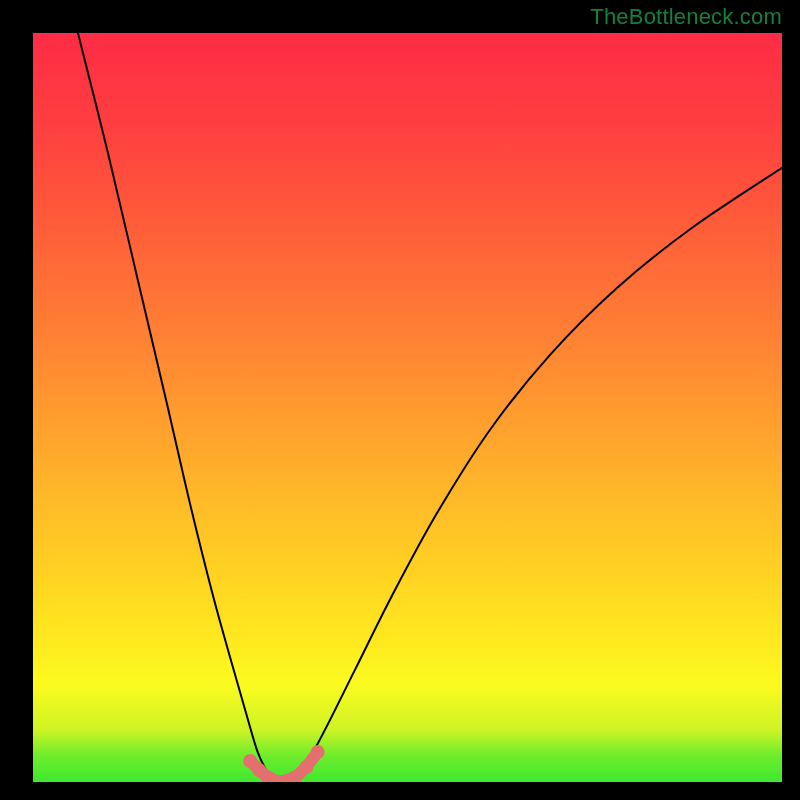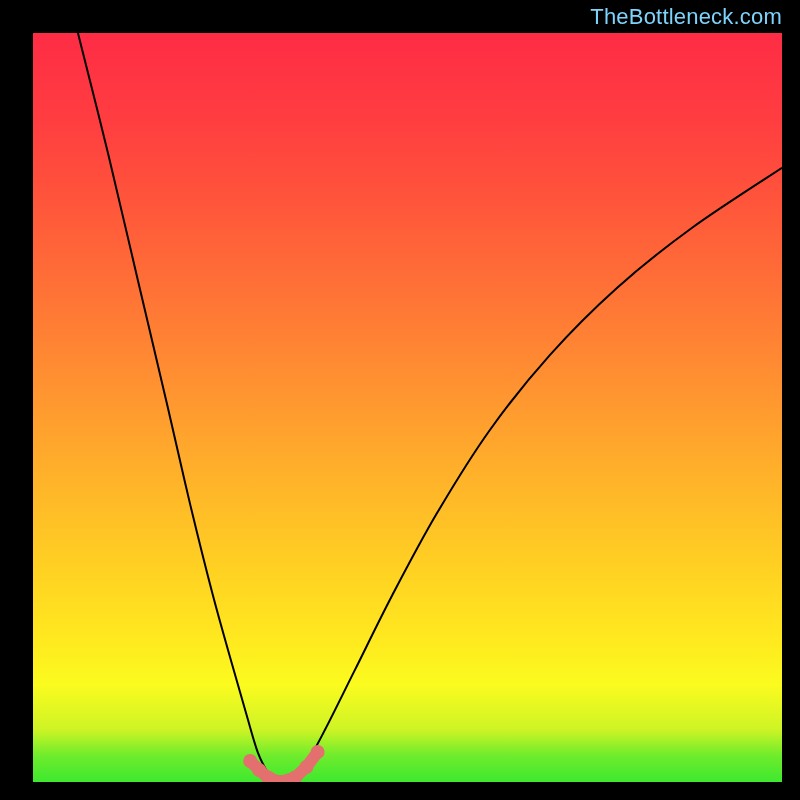--- a/index.html
+++ b/index.html
@@ -15,21 +15,21 @@
     width: 800px;
     height: 800px;
     background: #000000;
   }
   .attribution {
     position: absolute;
     top: 4px;
     right: 18px;
     font-family: Arial, Helvetica, sans-serif;
     font-size: 22px;
-    color: #7dd3fc;
+    color: #15803d;
     letter-spacing: 0.2px;
     z-index: 10;
     user-select: none;
   }
   .plot-area {
     position: absolute;
     left: 33px;
     top: 33px;
     width: 749px;
     height: 749px;

